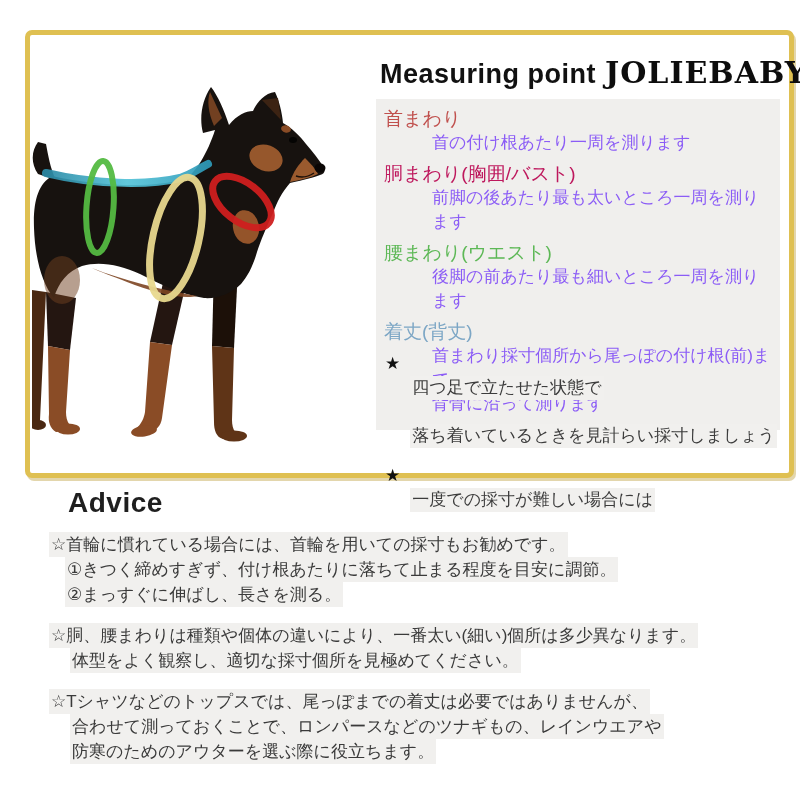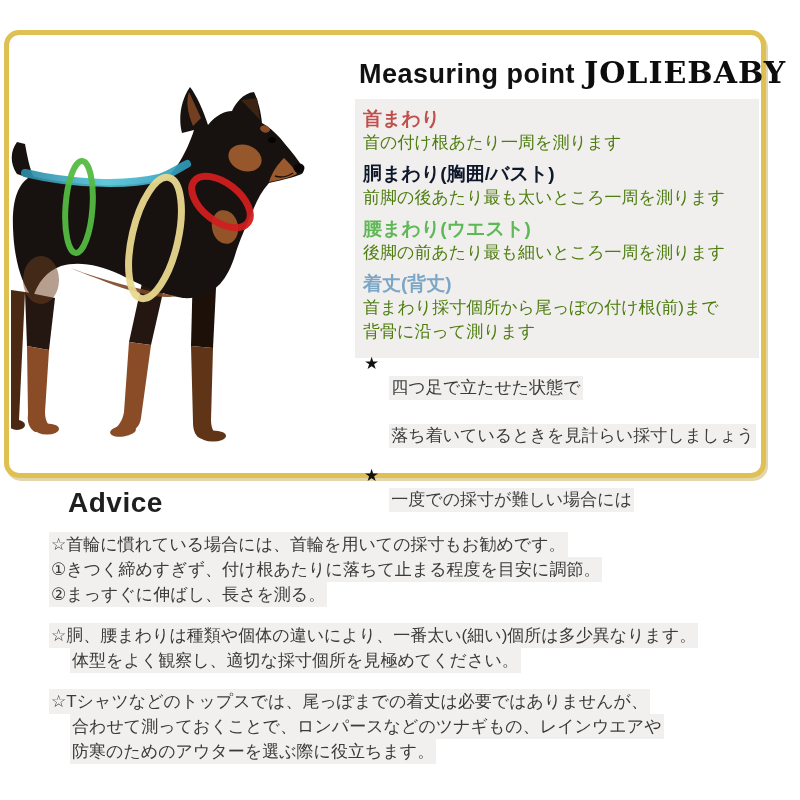--- a/index.html
+++ b/index.html
@@ -1,46 +1,46 @@
 <!DOCTYPE html>
 <html><head>
 <meta charset="utf-8">
 <style>
   html,body{margin:0;padding:0;background:#ffffff;}
   .canvas{position:relative;width:800px;height:800px;background:#fff;overflow:hidden;
           font-family:"Liberation Sans","DejaVu Sans",sans-serif;color:#333;}
   
-  .frame{position:absolute;left:4px;top:30px;width:752px;height:438px;
-         border:5px solid #dfc052;border-radius:15px;background:#fff;
-         box-shadow:2px 3px 0 rgba(186,152,48,.40);}
+  .frame{position:absolute;left:25px;top:30px;width:752px;height:438px;
+         border:5px solid #dfc052;border-radius:7px;background:#fff;
+         box-shadow:2px 3px 0 rgba(186,152,48,.40);padding-left:7px;}
   
   .dog-svg{position:absolute;left:2px;top:5px;width:345px;height:430px;}
   
   .mp-title{position:absolute;left:350px;top:20px;white-space:nowrap;
             display:flex;align-items:baseline;gap:9px;}
   .mp-title .t1{font-size:27px;font-weight:700;color:#111;letter-spacing:0.5px;}
   .mp-title .t2{font-family:"DejaVu Serif","Liberation Serif",serif;
                 font-size:30px;font-weight:700;color:#0d0d0d;letter-spacing:1px;}
   .mp-panel{position:absolute;left:346px;top:64px;width:404px;
             padding:7px 6px 8px 8px;box-sizing:border-box;}
   .mp-item{margin-bottom:6px;}
-  .mp-label{font-size:19px;font-weight:700;line-height:25px;}
-  .mp-desc{font-size:17px;line-height:24px;color:#4d7c0f;}
+  .mp-label{font-size:19px;font-weight:400;line-height:25px;}
+  .mp-desc{font-size:17px;line-height:24px;color:#8b5cf6;margin-left:48px;}
   .notes{position:absolute;left:355px;top:317px;width:400px;}
   .note{display:flex;gap:10px;margin-bottom:16px;}
   .note .star{font-size:17px;line-height:24px;color:#111;}
   .note-line{font-size:17px;line-height:24px;color:#3c3c3c;margin-top:24px;}
   .hl{background:#f1f0ee;width:fit-content;padding:0 2px;}
   .panel-bg{background:#f0efed;}
   
   .advice{position:absolute;left:49px;top:487px;width:730px;}
   .advice h2{margin:0 0 13px 19px;font-size:28px;font-weight:700;color:#1f1f1f;letter-spacing:0.5px;}
   .para{margin-bottom:16px;}
   .line{font-size:17px;line-height:25px;color:#3a3a3a;white-space:nowrap;}
-  .ind-sm{margin-left:0;}
+  .ind-sm{margin-left:16px;}
   .ind{margin-left:21px;}
 </style>
 </head>
 <body>
 
 <div class="canvas">
 
   <div class="frame" style="border-color: rgb(223, 192, 82);">
 
     <svg class="dog-svg" viewBox="0 0 345 430">
@@ -115,21 +115,21 @@
       <span class="t1">Measuring point</span>
       <span class="t2">JOLIEBABY</span>
     </div>
 
     <div class="mp-panel panel-bg" style="background-color: rgb(240, 239, 237);">
       <div class="mp-item">
         <div class="mp-label" style="color: rgb(192, 80, 77);">首まわり</div>
         <div class="mp-desc">首の付け根あたり一周を測ります</div>
       </div>
       <div class="mp-item">
-        <div class="mp-label" style="color: #0f172a;">胴まわり(胸囲/バスト)</div>
+        <div class="mp-label" style="color: #be185d;">胴まわり(胸囲/バスト)</div>
         <div class="mp-desc">前脚の後あたり最も太いところ一周を測ります</div>
       </div>
       <div class="mp-item">
         <div class="mp-label" style="color: rgb(93, 184, 86);">腰まわり(ウエスト)</div>
         <div class="mp-desc">後脚の前あたり最も細いところ一周を測ります</div>
       </div>
       <div class="mp-item">
         <div class="mp-label" style="color: rgb(124, 166, 197);">着丈(背丈)</div>
         <div class="mp-desc">首まわり採寸個所から尾っぽの付け根(前)まで</div>
         <div class="mp-desc">背骨に沿って測ります</div>

